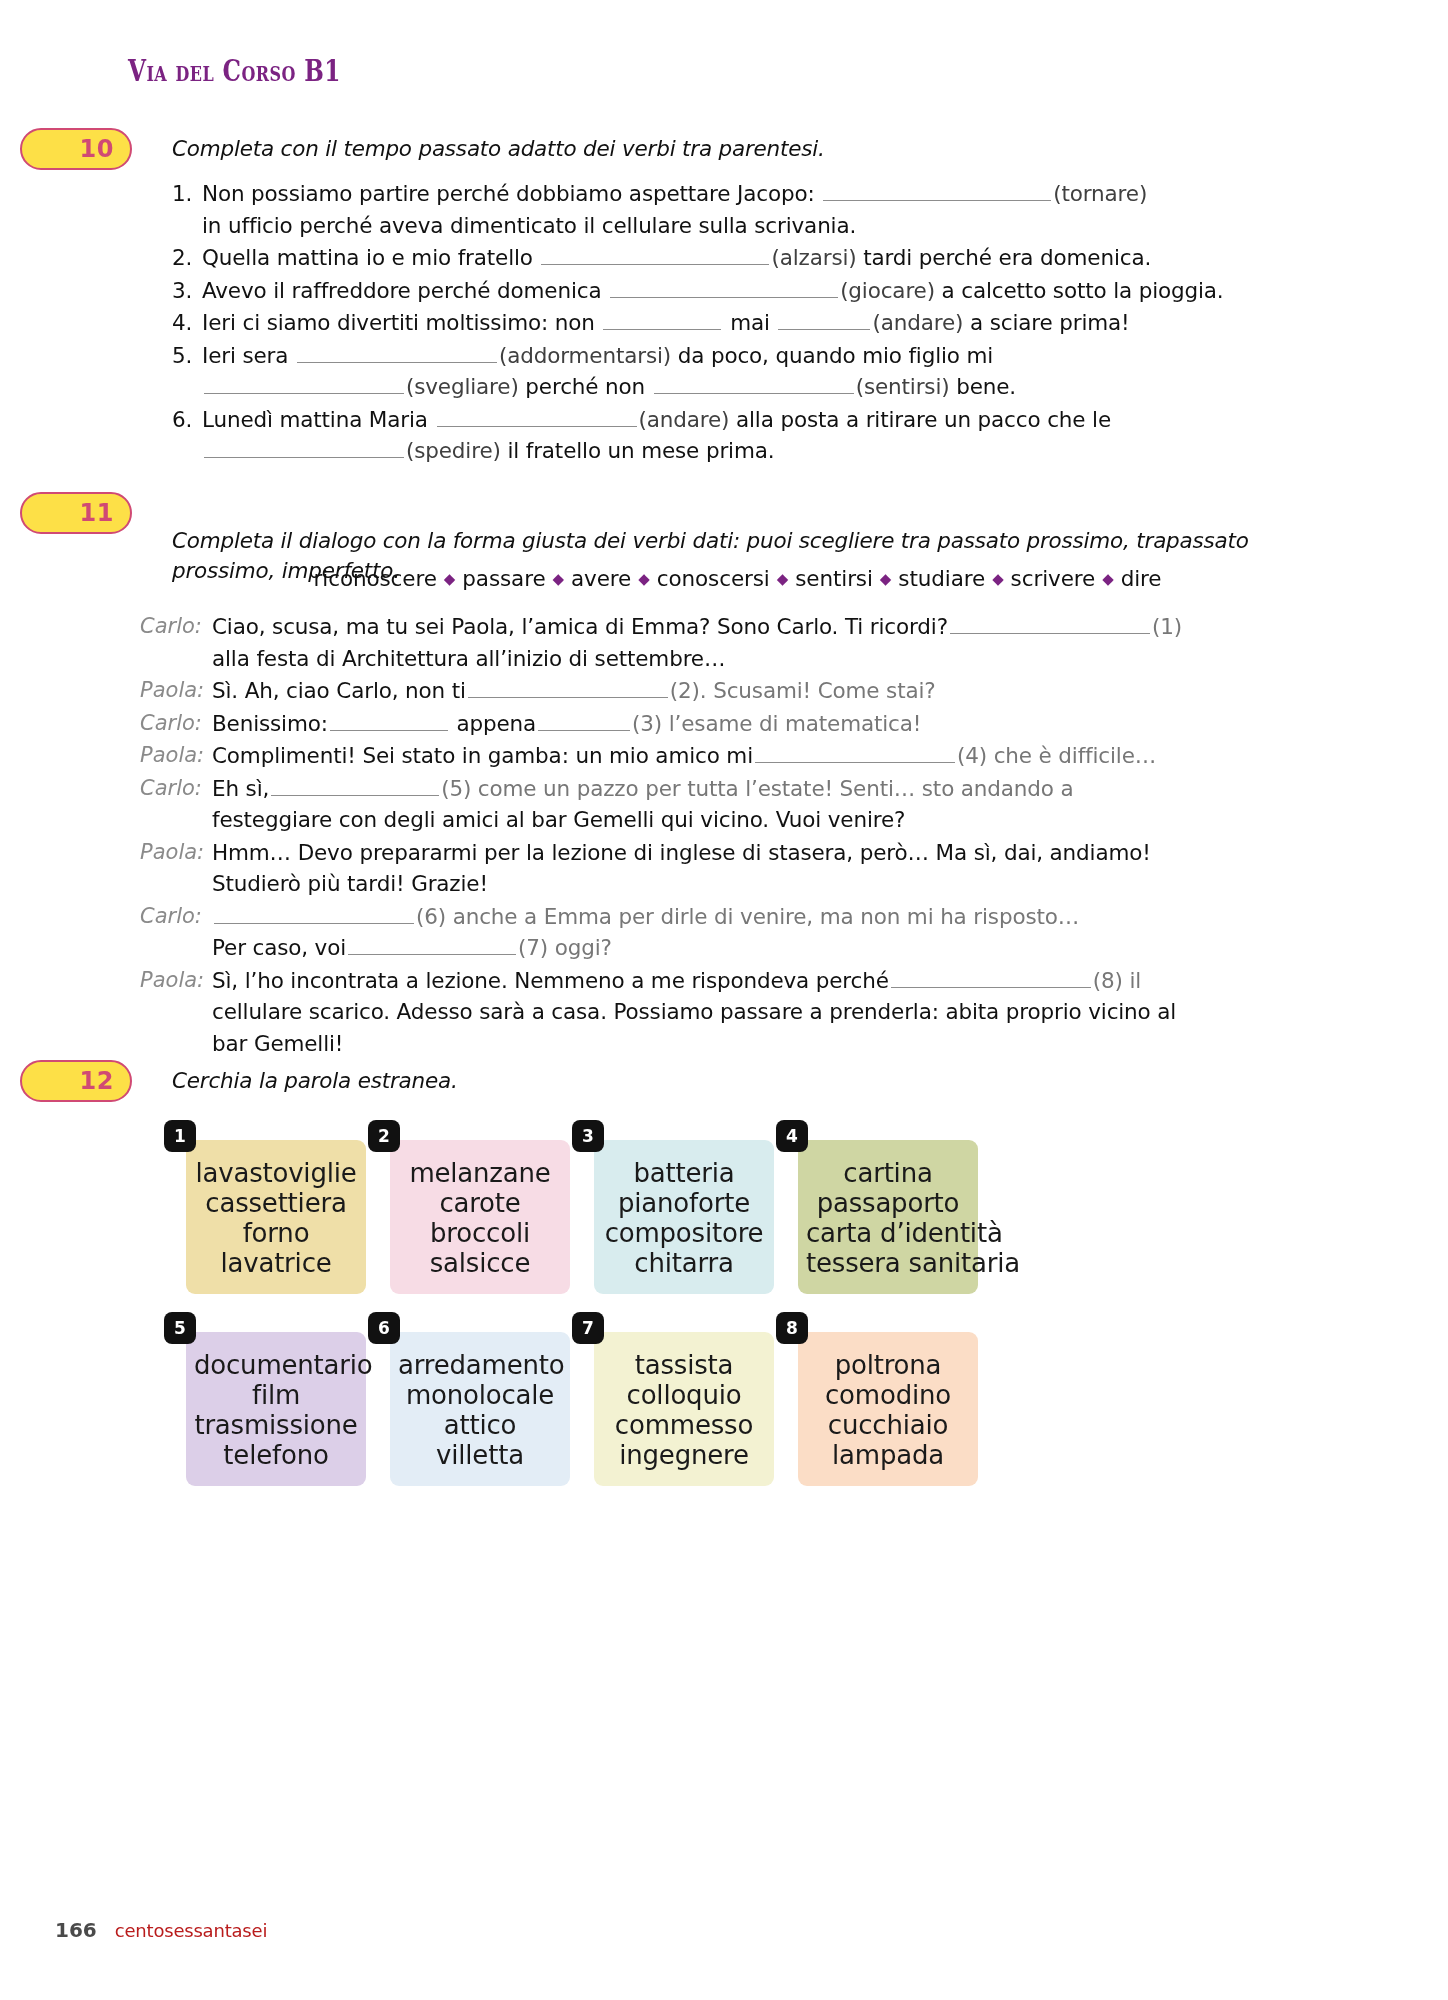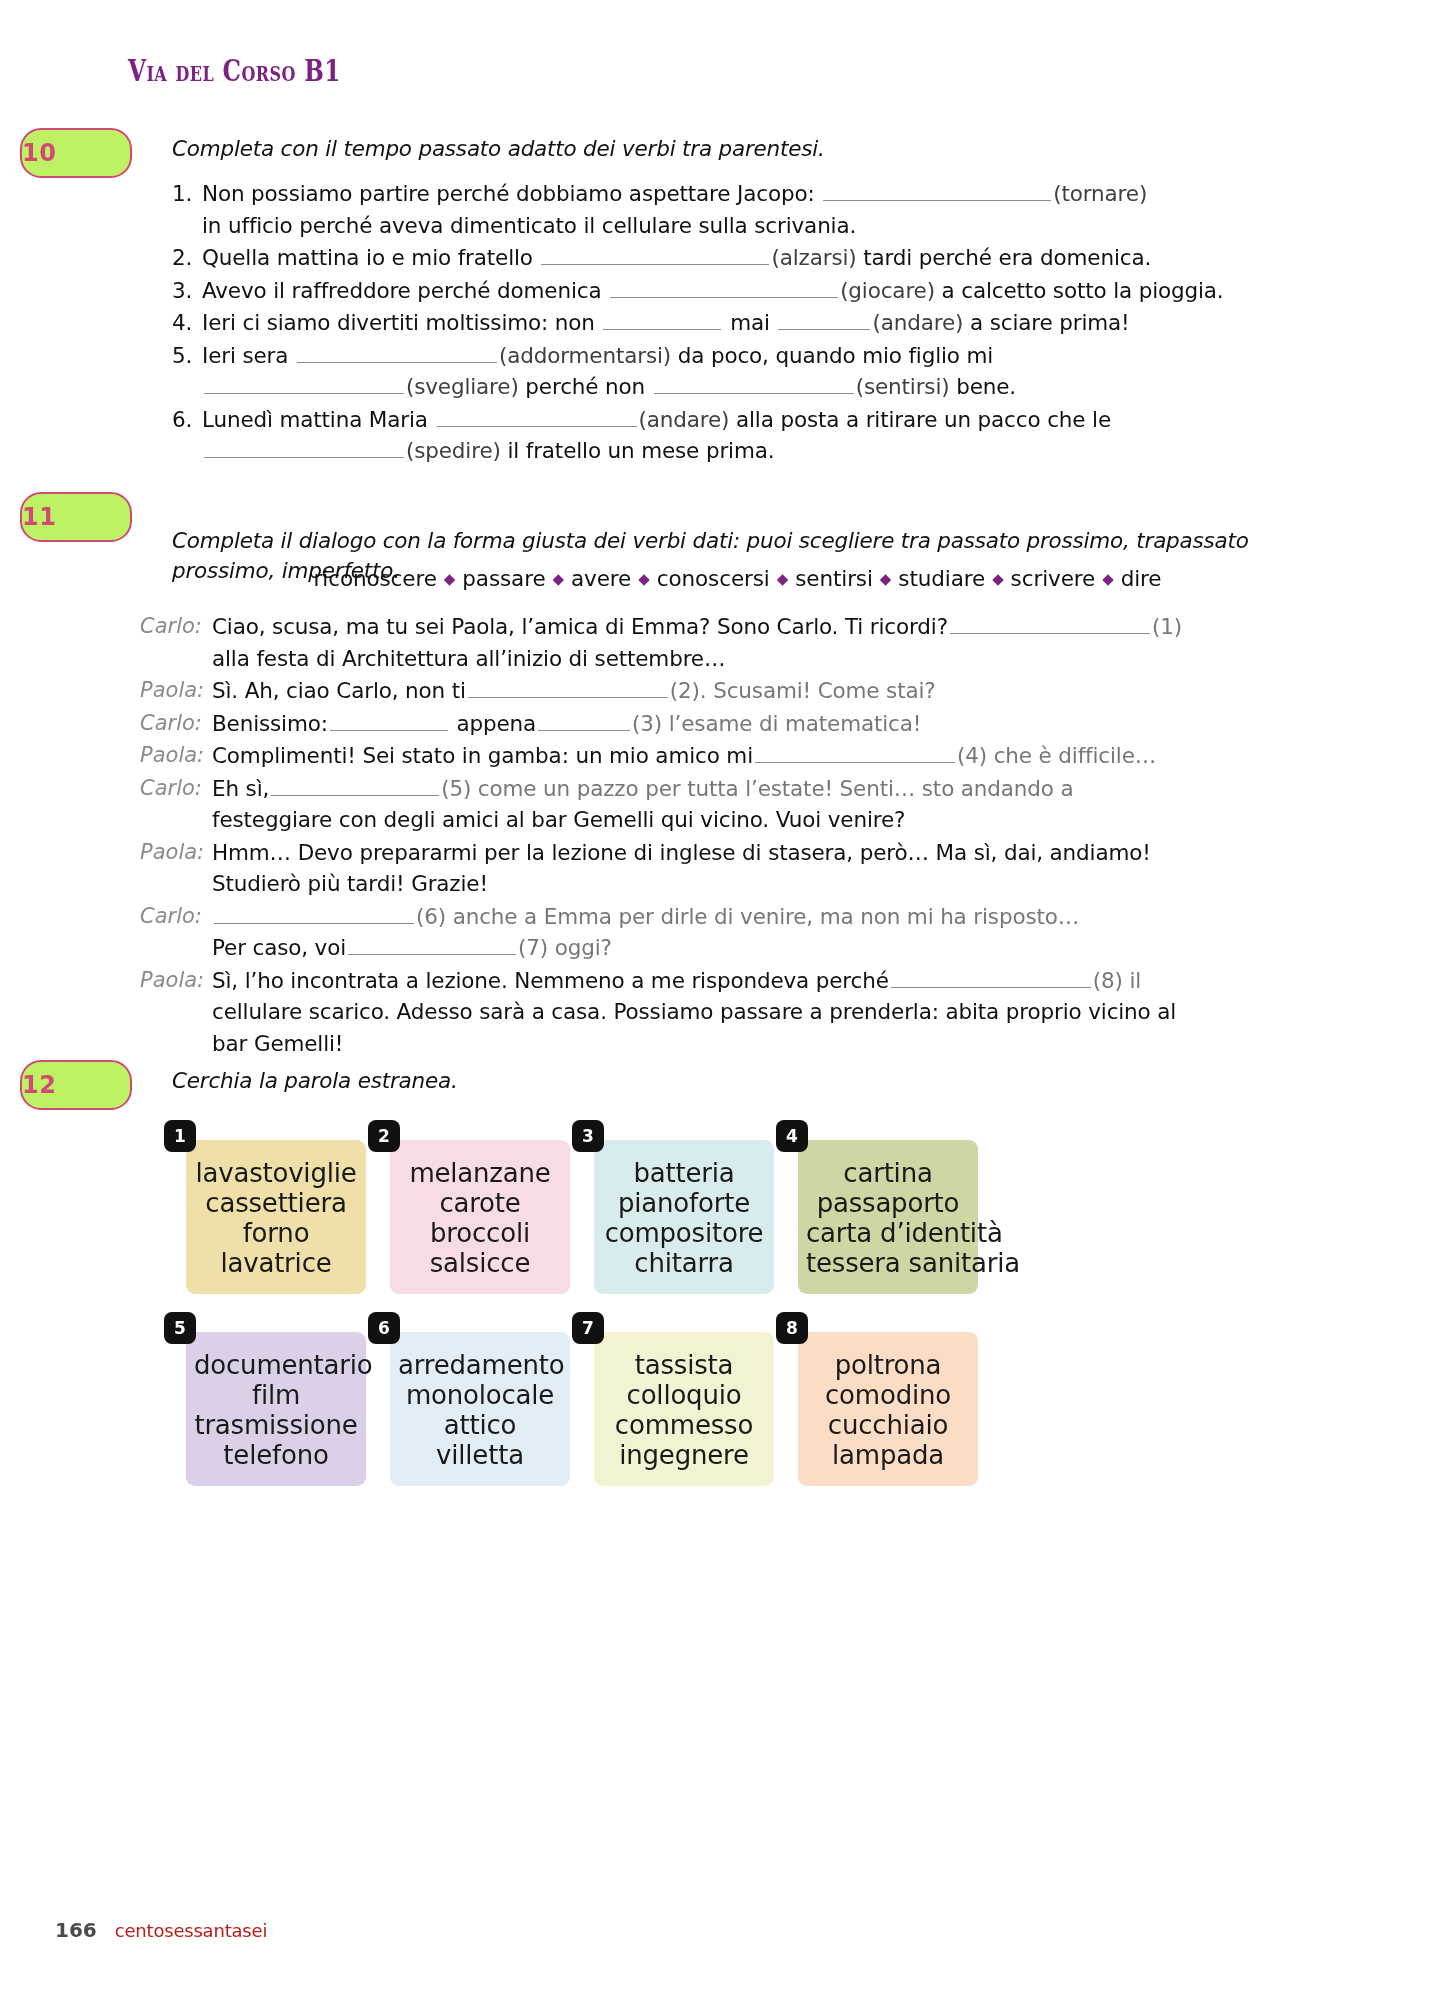--- a/index.html
+++ b/index.html
@@ -33,25 +33,25 @@
   .sheet{
     position:absolute;
     left:0; top:0; width:1448px; height:2000px;
   }
 
   
   .exercise{ position:absolute; left:0; width:1448px; }
   .ex-badge{
     position:absolute;
     left:20px;
-    width:112px; height:50px;
+    width:112px; height:42px;
     border:2.5px solid #D04A74;
     border-radius:21px;
-    background:#bef264;
-    display:flex; align-items:center; justify-content:flex-start;
+    background:#fde047;
+    display:flex; align-items:center; justify-content:flex-end;
     padding-right:16px;
   }
   .ex-badge span{
     font-family:"DejaVu Sans", sans-serif;
     font-weight:bold;
     font-size:24px;
     color:#D04A74;
     letter-spacing:0.5px;
   }
   .ex-instruction{

